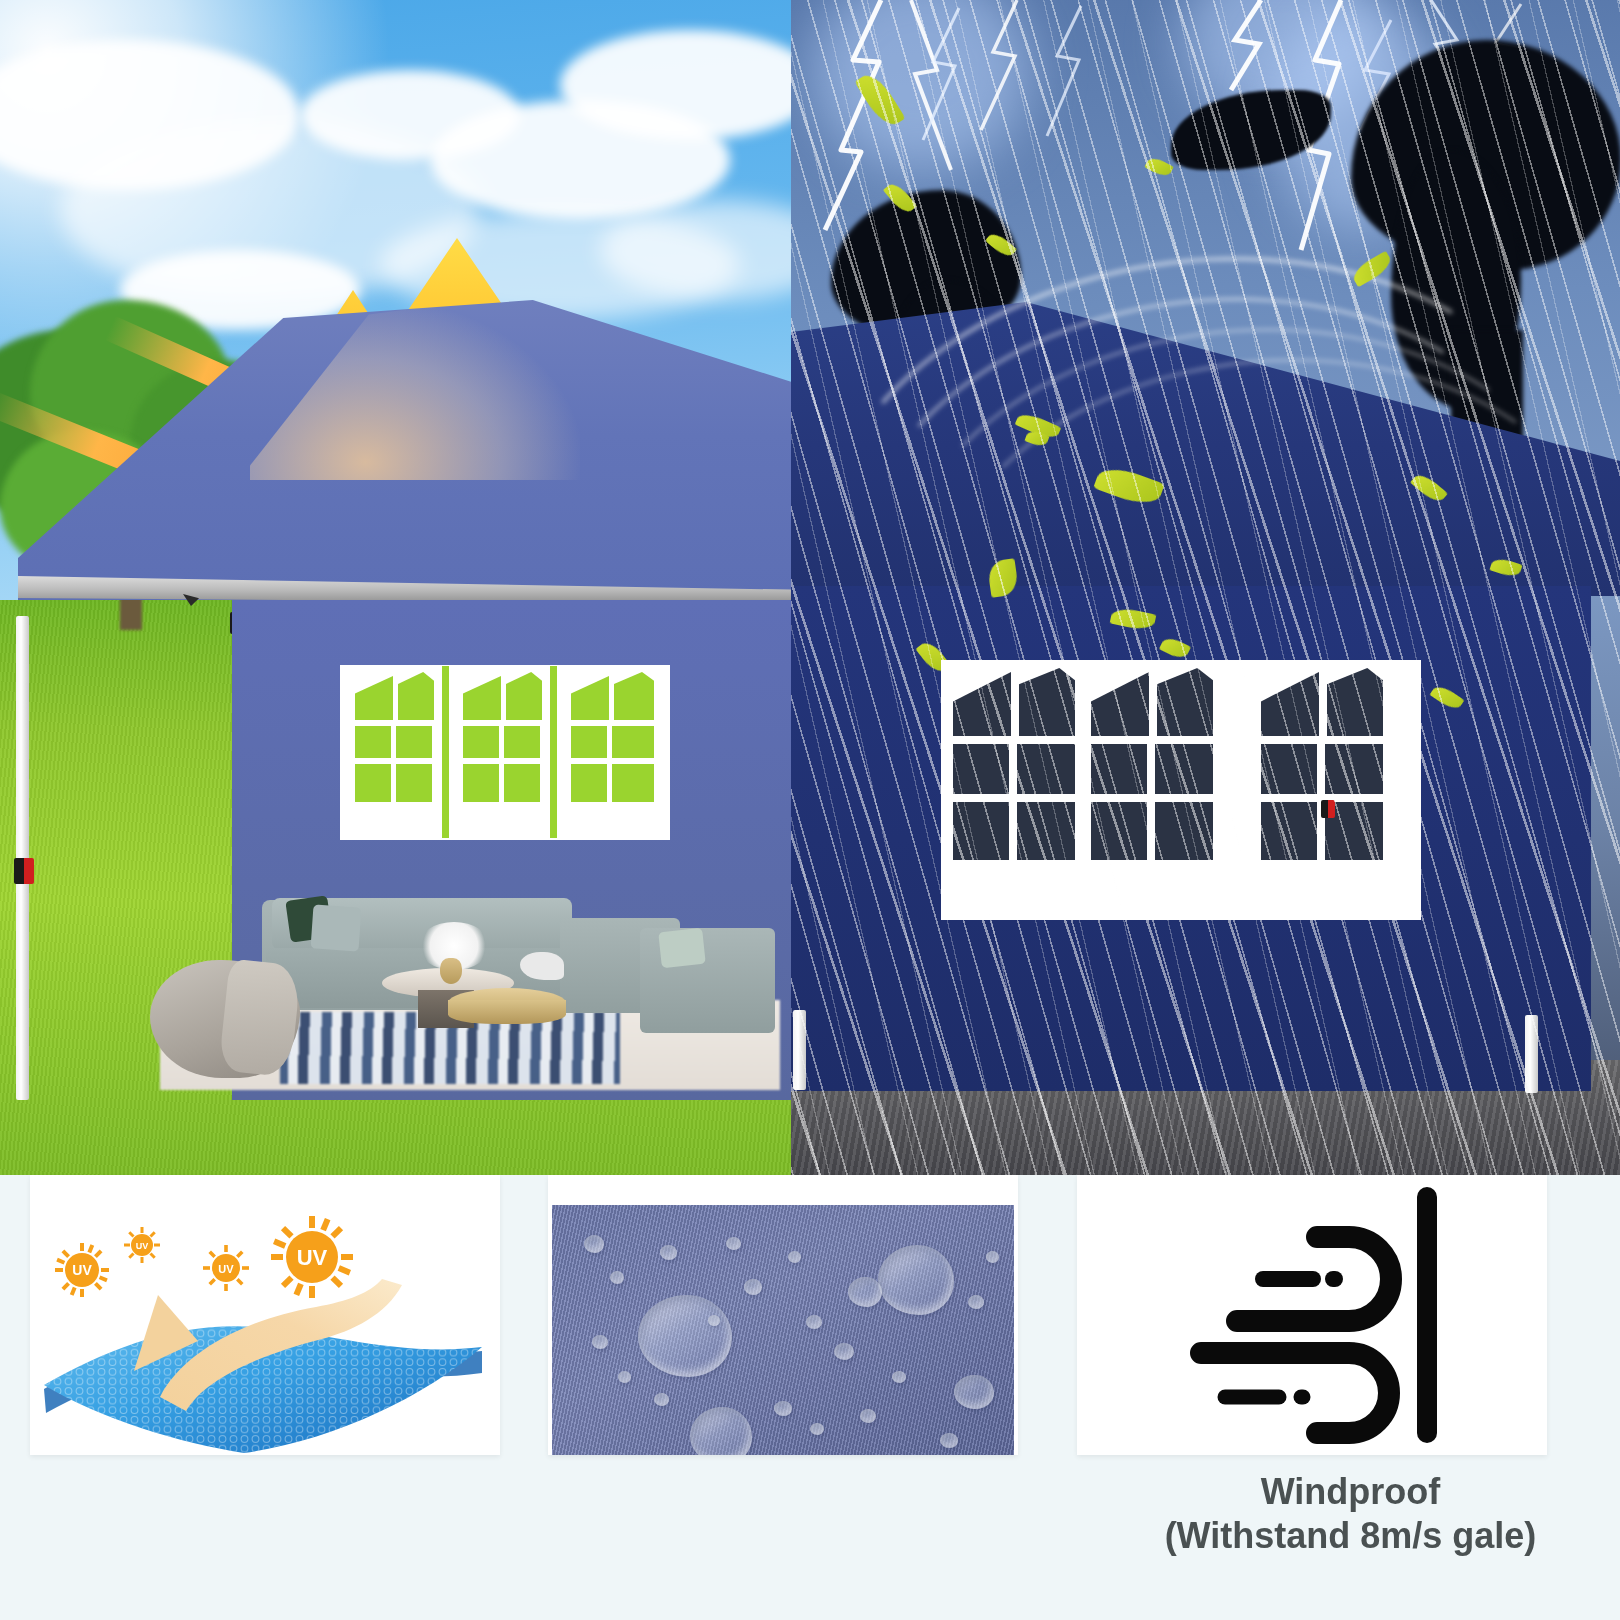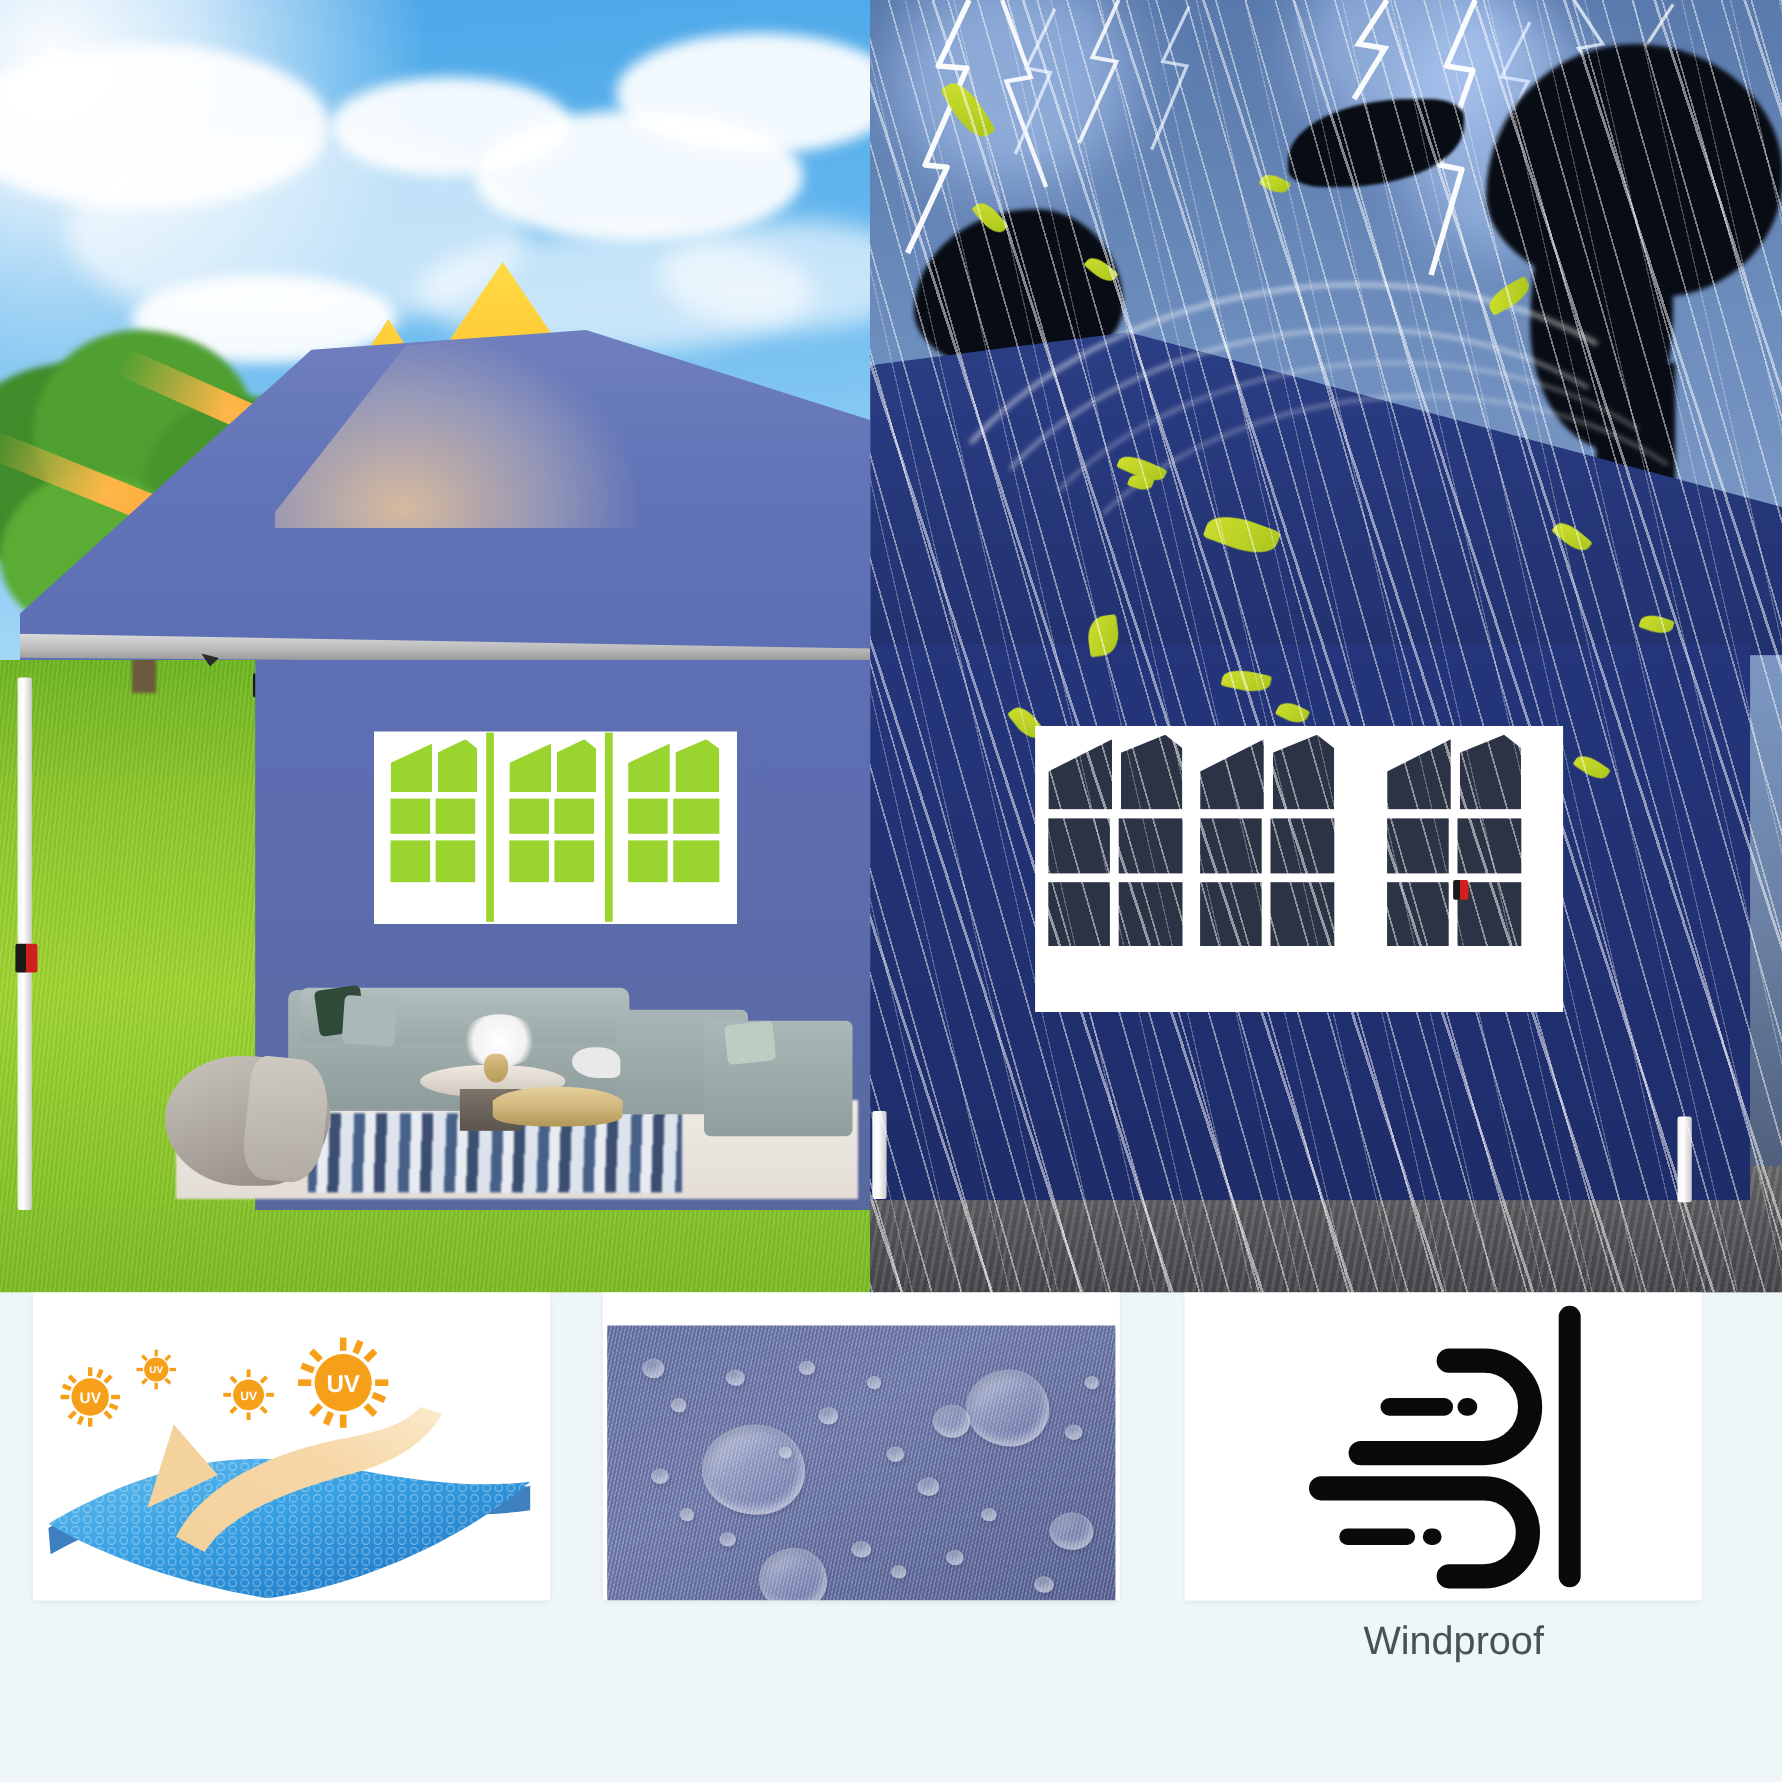--- a/index.html
+++ b/index.html
@@ -92,21 +92,21 @@
 
   
   .panels{position:absolute;left:0;top:1175px;width:1620px;height:445px;}
   .panel{position:absolute;top:0;width:470px;height:280px;background:#ffffff;overflow:hidden;
     box-shadow:0 2px 5px rgba(0,0,0,0.07);}
   .p1{left:30px;}
   .p2{left:548px;}
   .p3{left:1077px;}
   .caption{position:absolute;top:295px;width:470px;text-align:center;color:#4a5152;
     font-size:36px;line-height:1.22;font-weight:400;}
-  .c1{left:30px;} .c2{left:528px;width:515px;} .c3{left:1064px;width:515px;}
+  .c1{left:30px;} .c2{left:528px;width:515px;} .c3{left:1093px;width:515px;font-weight:bold;}
   .caption .sub{display:block;}
 
   
   .droplet-bg{position:absolute;left:4px;top:30px;width:462px;height:250px;
     background:
       repeating-linear-gradient(102deg, rgba(255,255,255,0.13) 0 1.3px, rgba(0,0,0,0.13) 1.3px 3.2px),
       linear-gradient(150deg,#6f7bb0 0%,#7984b7 40%,#6974a8 75%,#5f6a9e 100%);}
   .drop{position:absolute;border-radius:52% 48% 46% 54%/50% 52% 48% 50%;
     background:linear-gradient(145deg, rgba(255,255,255,0.62), rgba(215,225,245,0.32) 45%, rgba(120,135,180,0.18));
     box-shadow: inset -3px -5px 9px rgba(255,255,255,0.5), inset 3px 5px 8px rgba(40,55,100,0.25), 1px 2px 4px rgba(30,40,80,0.22);}
@@ -486,16 +486,17 @@
           <line x1="148" y1="222" x2="202" y2="222" stroke-width="15"></line>
           <line x1="224" y1="222" x2="226" y2="222" stroke-width="15"></line>
         </g>
       </svg>
     </div>
 
     <div class="caption c2">
     </div>
     <div class="caption c3">
       <span>Windproof</span>
+      <span class="sub">(Withstand 8m/s gale)</span>
     </div>
   </div>
 
 </div>
 
 </body></html>

